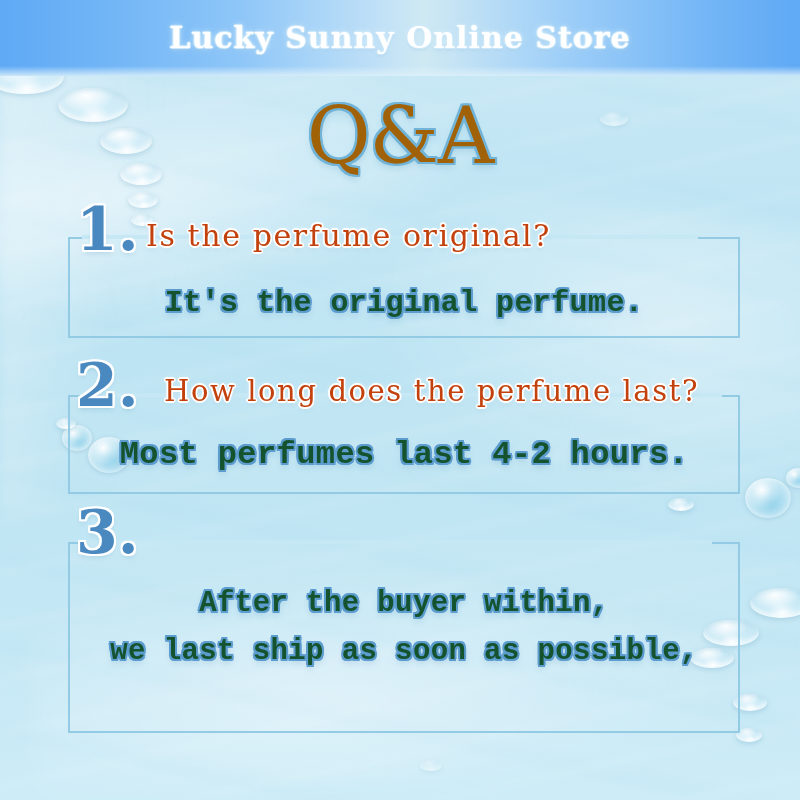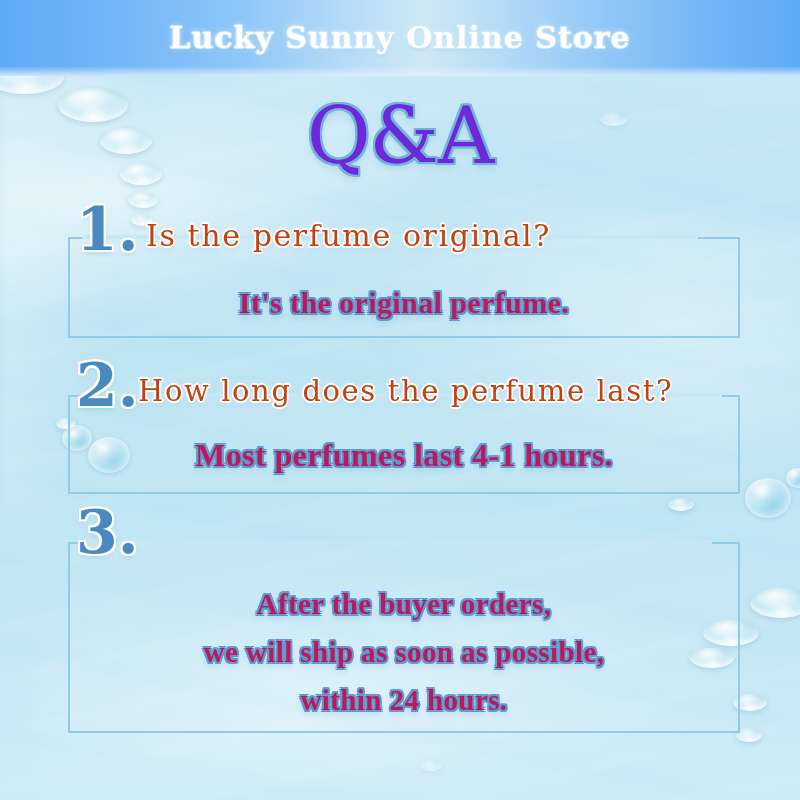--- a/index.html
+++ b/index.html
@@ -163,21 +163,21 @@
   .qa-heading {
     position: absolute;
     left: 0;
     top: 92px;
     width: 800px;
     text-align: center;
     font-family: "DejaVu Serif", serif;
     font-weight: normal;
     font-size: 78px;
     line-height: 88px;
-    color: #6d28d9;
+    color: #a16207;
     letter-spacing: -1px;
     text-shadow:
       2px 0 0 #71b4d8,
       -2px 0 0 #71b4d8,
       0 2px 0 #71b4d8,
       0 -2px 0 #71b4d8,
       2px 2px 0 #71b4d8,
       -2px 2px 0 #71b4d8,
       2px -2px 0 #71b4d8,
       -2px -2px 0 #71b4d8,
@@ -243,25 +243,25 @@
       -1.4px -1.4px 0 #ffffff,
       0 0 5px rgba(255,255,255,0.95),
       0 3px 4px rgba(95,155,195,0.22);
   }
 
   .qa-answer {
     position: absolute;
     left: 0;
     width: 100%;
     text-align: center;
-    font-family: Liberation Serif, serif;
+    font-family: Liberation Mono, monospace;
     font-weight: bold;
     font-size: 30px;
     line-height: 40px;
-    color: #be185d;
+    color: #14532d;
     letter-spacing: 0.4px;
     text-shadow:
       2px 0 0 #5c9ccf,
       -2px 0 0 #5c9ccf,
       0 2px 0 #5c9ccf,
       0 -2px 0 #5c9ccf,
       1.6px 1.6px 0 #5c9ccf,
       -1.6px 1.6px 0 #5c9ccf,
       1.6px -1.6px 0 #5c9ccf,
       -1.6px -1.6px 0 #5c9ccf,
@@ -317,30 +317,29 @@
     <div class="qa-question" style="left:78px; top:-16px; font-size:30px;">Is the perfume original?</div>
     <div class="qa-answer" style="top:46px;">
       <span class="ans-line">It's the original perfume.</span>
     </div>
   </div>
 
   <div class="qa-item" style="left:68px; top:395px; width:672px; height:99px;">
     <div class="qa-box"></div>
     <div class="qa-topgap" style="left:14px; width:640px; background:#c6e7f4;"></div>
     <div class="qa-number" style="left:8px; top:-40px; font-size:60px;">2.</div>
-    <div class="qa-question" style="left:70px; top:-18px; font-size:29px;">How long does the perfume last?</div>
+    <div class="qa-question" style="left:96px; top:-18px; font-size:29px;">How long does the perfume last?</div>
     <div class="qa-answer" style="top:40px; font-size:32px;">
-      <span class="ans-line">Most perfumes last 4-1 hours.</span>
+      <span class="ans-line">Most perfumes last 4-2 hours.</span>
     </div>
   </div>
 
   <div class="qa-item" style="left:68px; top:542px; width:672px; height:191px;">
     <div class="qa-box"></div>
     <div class="qa-topgap" style="left:12px; width:632px; background:#c6e7f4;"></div>
     <div class="qa-number" style="left:8px; top:-40px; font-size:60px;">3.</div>
     <div class="qa-answer" style="top:38px; font-size:29px; line-height:48px;">
-      <span class="ans-line">After the buyer orders,</span>
-      <span class="ans-line">we will ship as soon as possible,</span>
-      <span class="ans-line">within 24 hours.</span>
+      <span class="ans-line">After the buyer within,</span>
+      <span class="ans-line">we last ship as soon as possible,</span>
     </div>
   </div>
 
 </div>
 
 </body></html>

